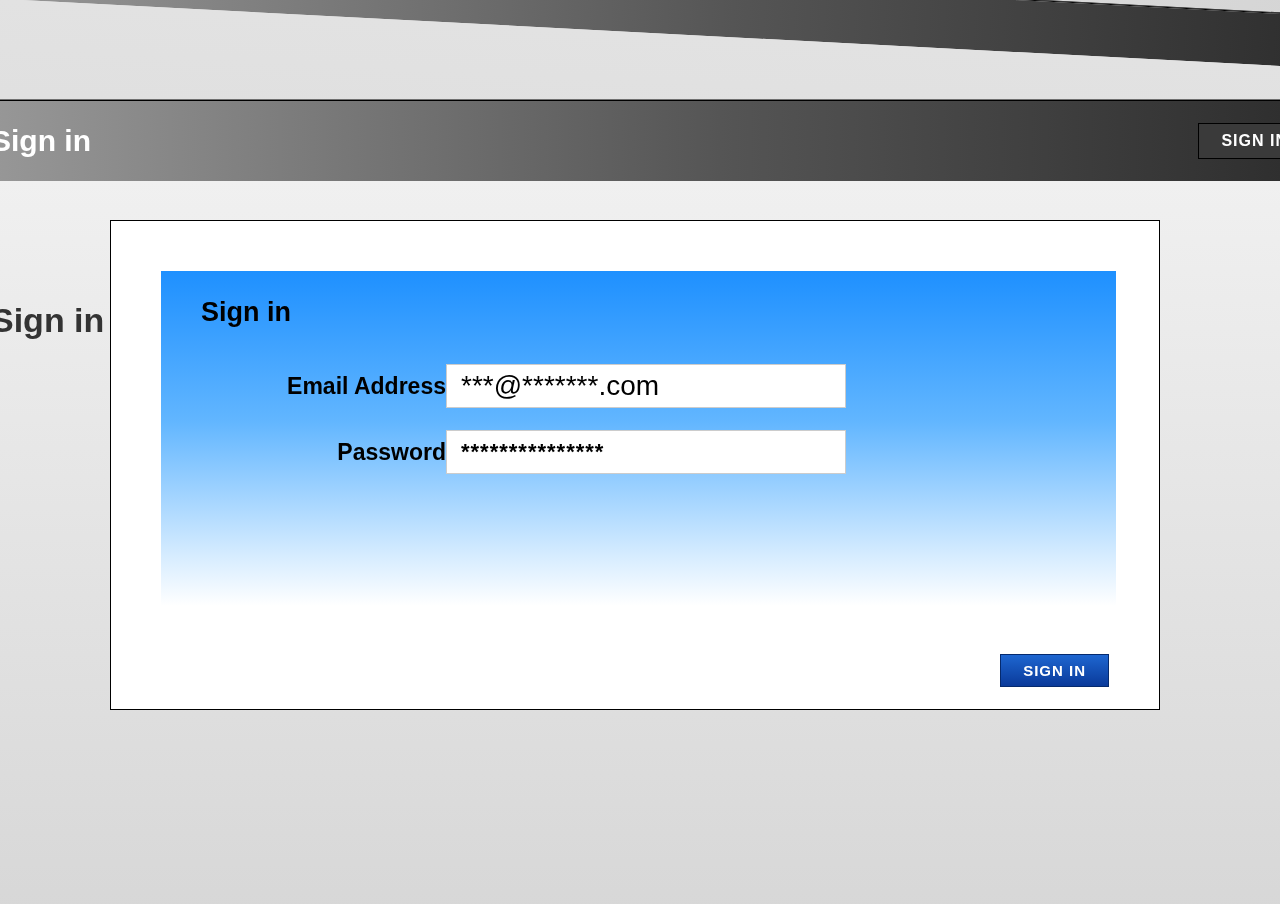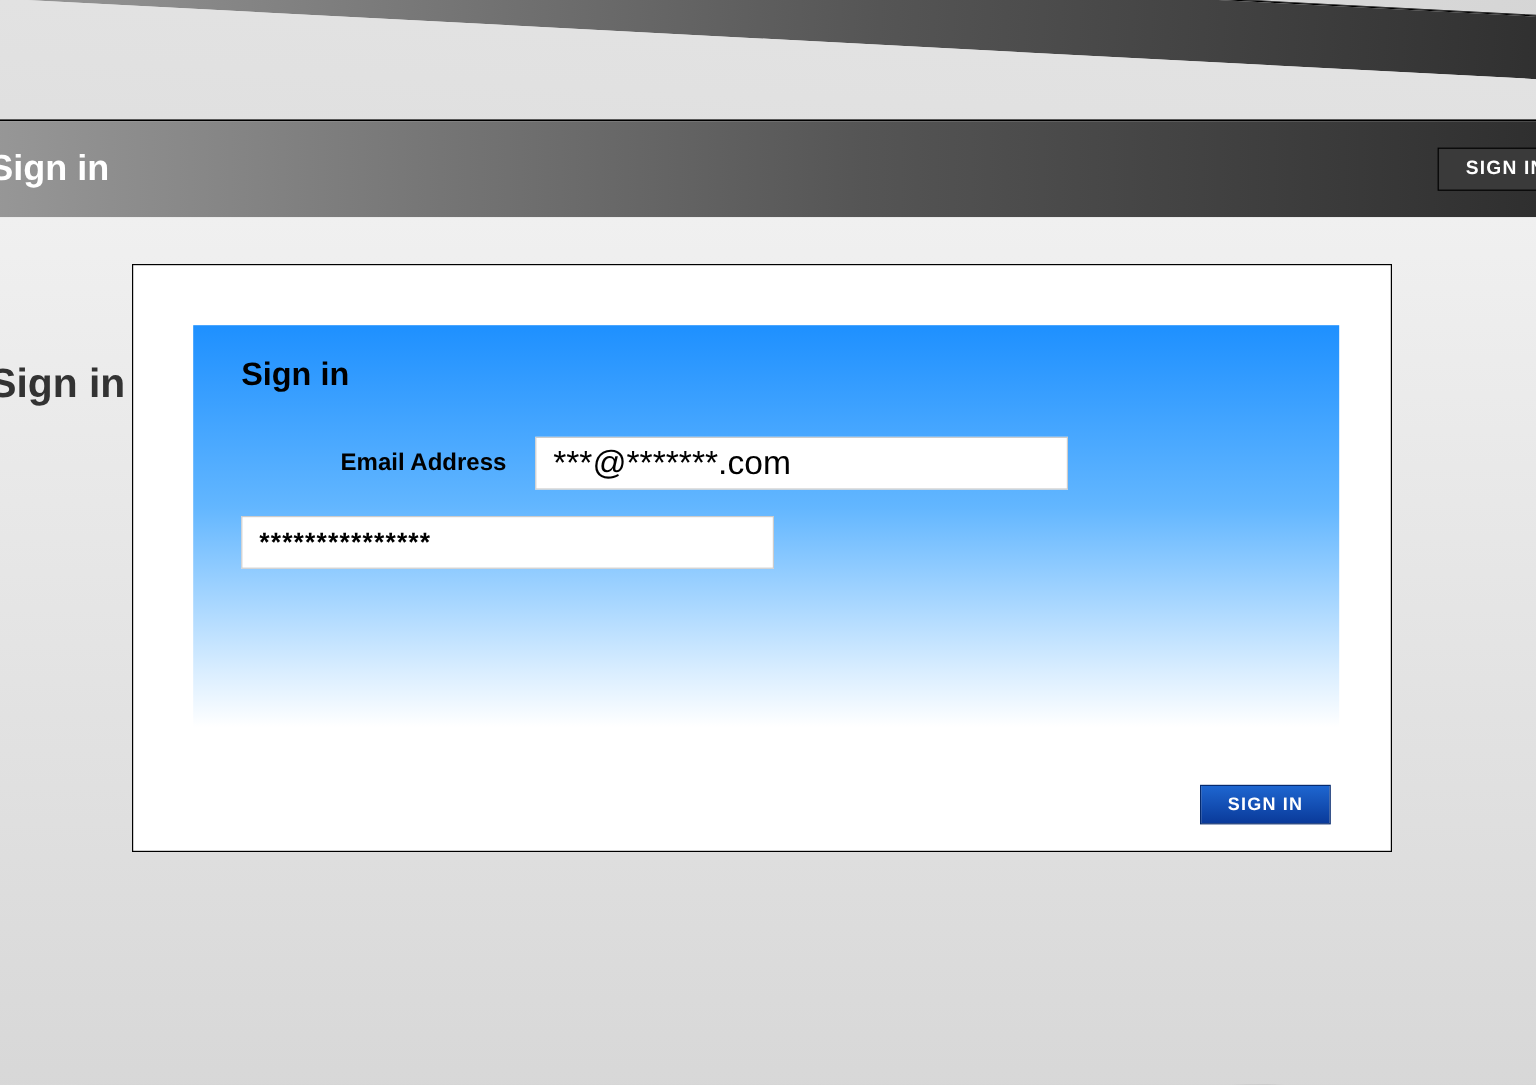--- a/index.html
+++ b/index.html
@@ -78,28 +78,27 @@
   }
 
   .form-row {
     display: flex;
     align-items: center;
     margin-bottom: 22px;
   }
   .form-label {
     width: 245px;
     text-align: right;
-    padding-right: 24px;
-    font-size: 20px;
+    font-size: 23px;
     font-weight: bold;
     color: #000;
     box-sizing: border-box;
   }
   .form-input {
-    width: 444px;
+    width: 400px;
     height: 44px;
     border: 1px solid #ccc;
     background: #fff;
     font-size: 28px;
     font-family: Arial, sans-serif;
     padding: 0 14px;
     letter-spacing: 0px;
     box-sizing: border-box;
   }
   .form-input.pw {
@@ -198,20 +197,21 @@
   <div class="card-inner">
 
     <div class="title">Sign in</div>
 
     <div class="form-row">
       <div class="form-label">Email Address</div>
       <input type="text" class="form-input" value="***@*******.com" style="">
     </div>
 
     <div class="form-row">
+      <div class="form-label">Password</div>
       <input type="text" class="form-input pw" value="***************" style="">
     </div>
 
 
   </div>
 
   <button class="signin-btn">SIGN IN</button>
 </div>
 
 </body></html>

